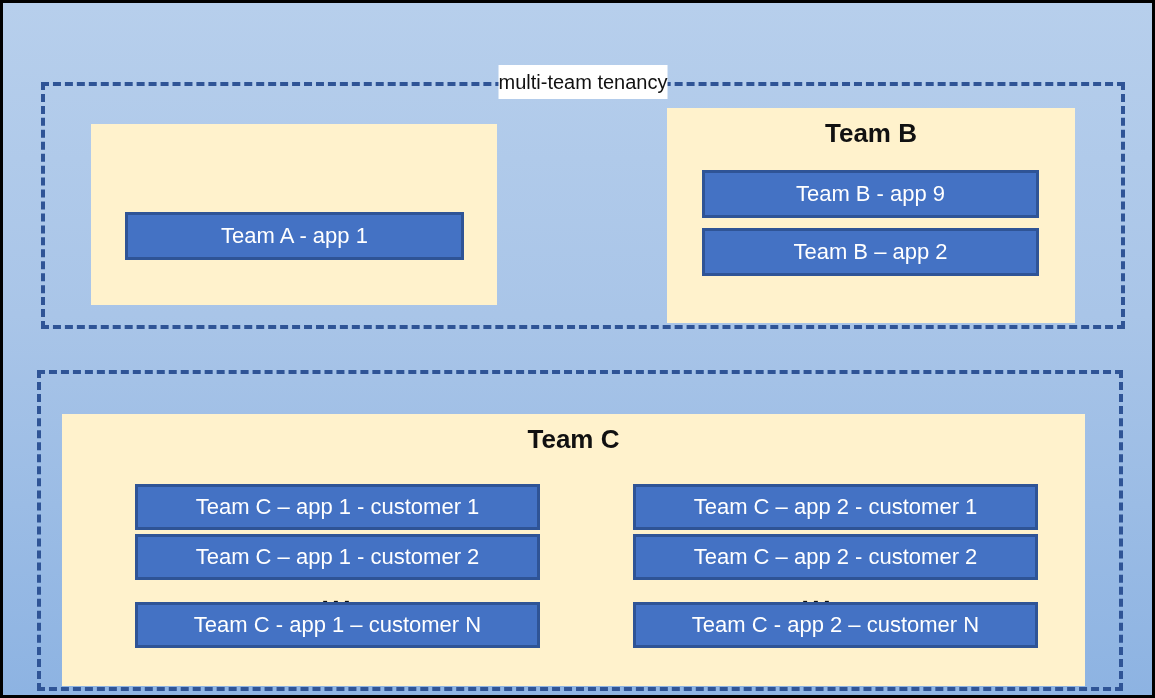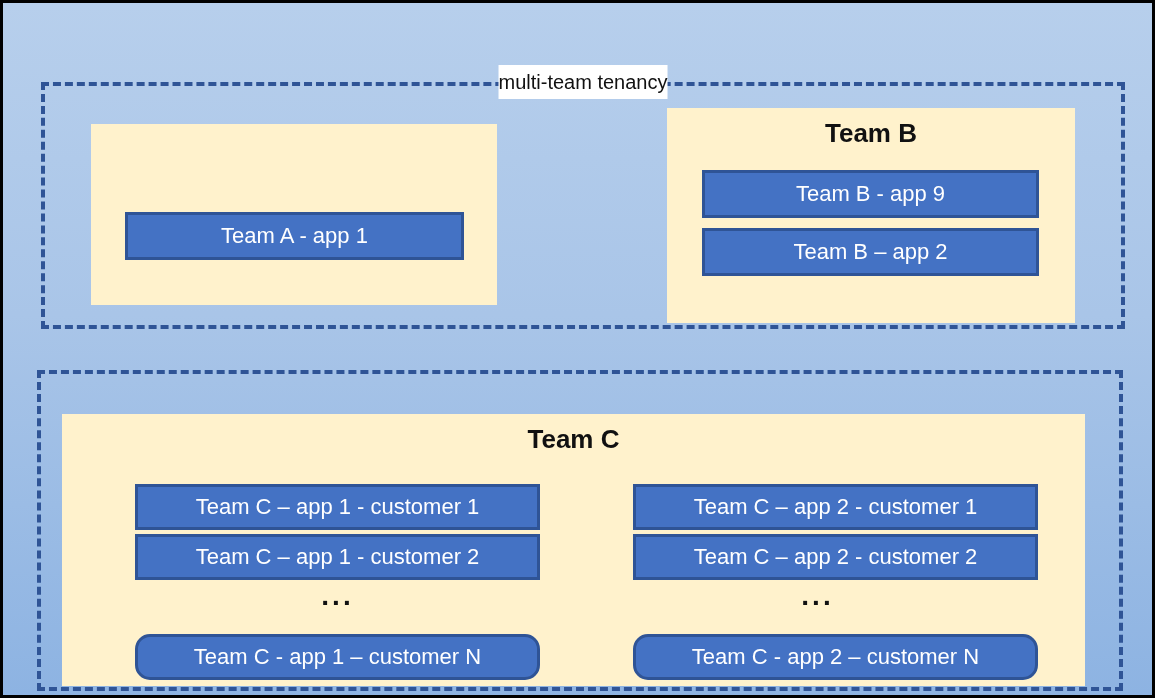--- a/index.html
+++ b/index.html
@@ -97,21 +97,21 @@
   
   .app-b1 { left: 35px; top: 62px; width: 337px; height: 48px; }
   .app-b2 { left: 35px; top: 120px; width: 337px; height: 48px; }
 
   
   .col-left  .app-row { left: 73px;  width: 405px; }
   .col-right .app-row { left: 553px; width: 405px; margin-left: 18px; }
   .app-row { height: 46px; }
   .row-1 { top: 70px; }
   .row-2 { top: 120px; }
-  .row-n { top: 220px; border-radius: 15px; }
+  .row-n { top: 188px; }
 
   .dots {
     position: absolute;
     top: 168px;
     width: 405px;
     text-align: center;
     font-size: 28px;
     font-weight: bold;
     color: #111111;
     letter-spacing: 3px;

